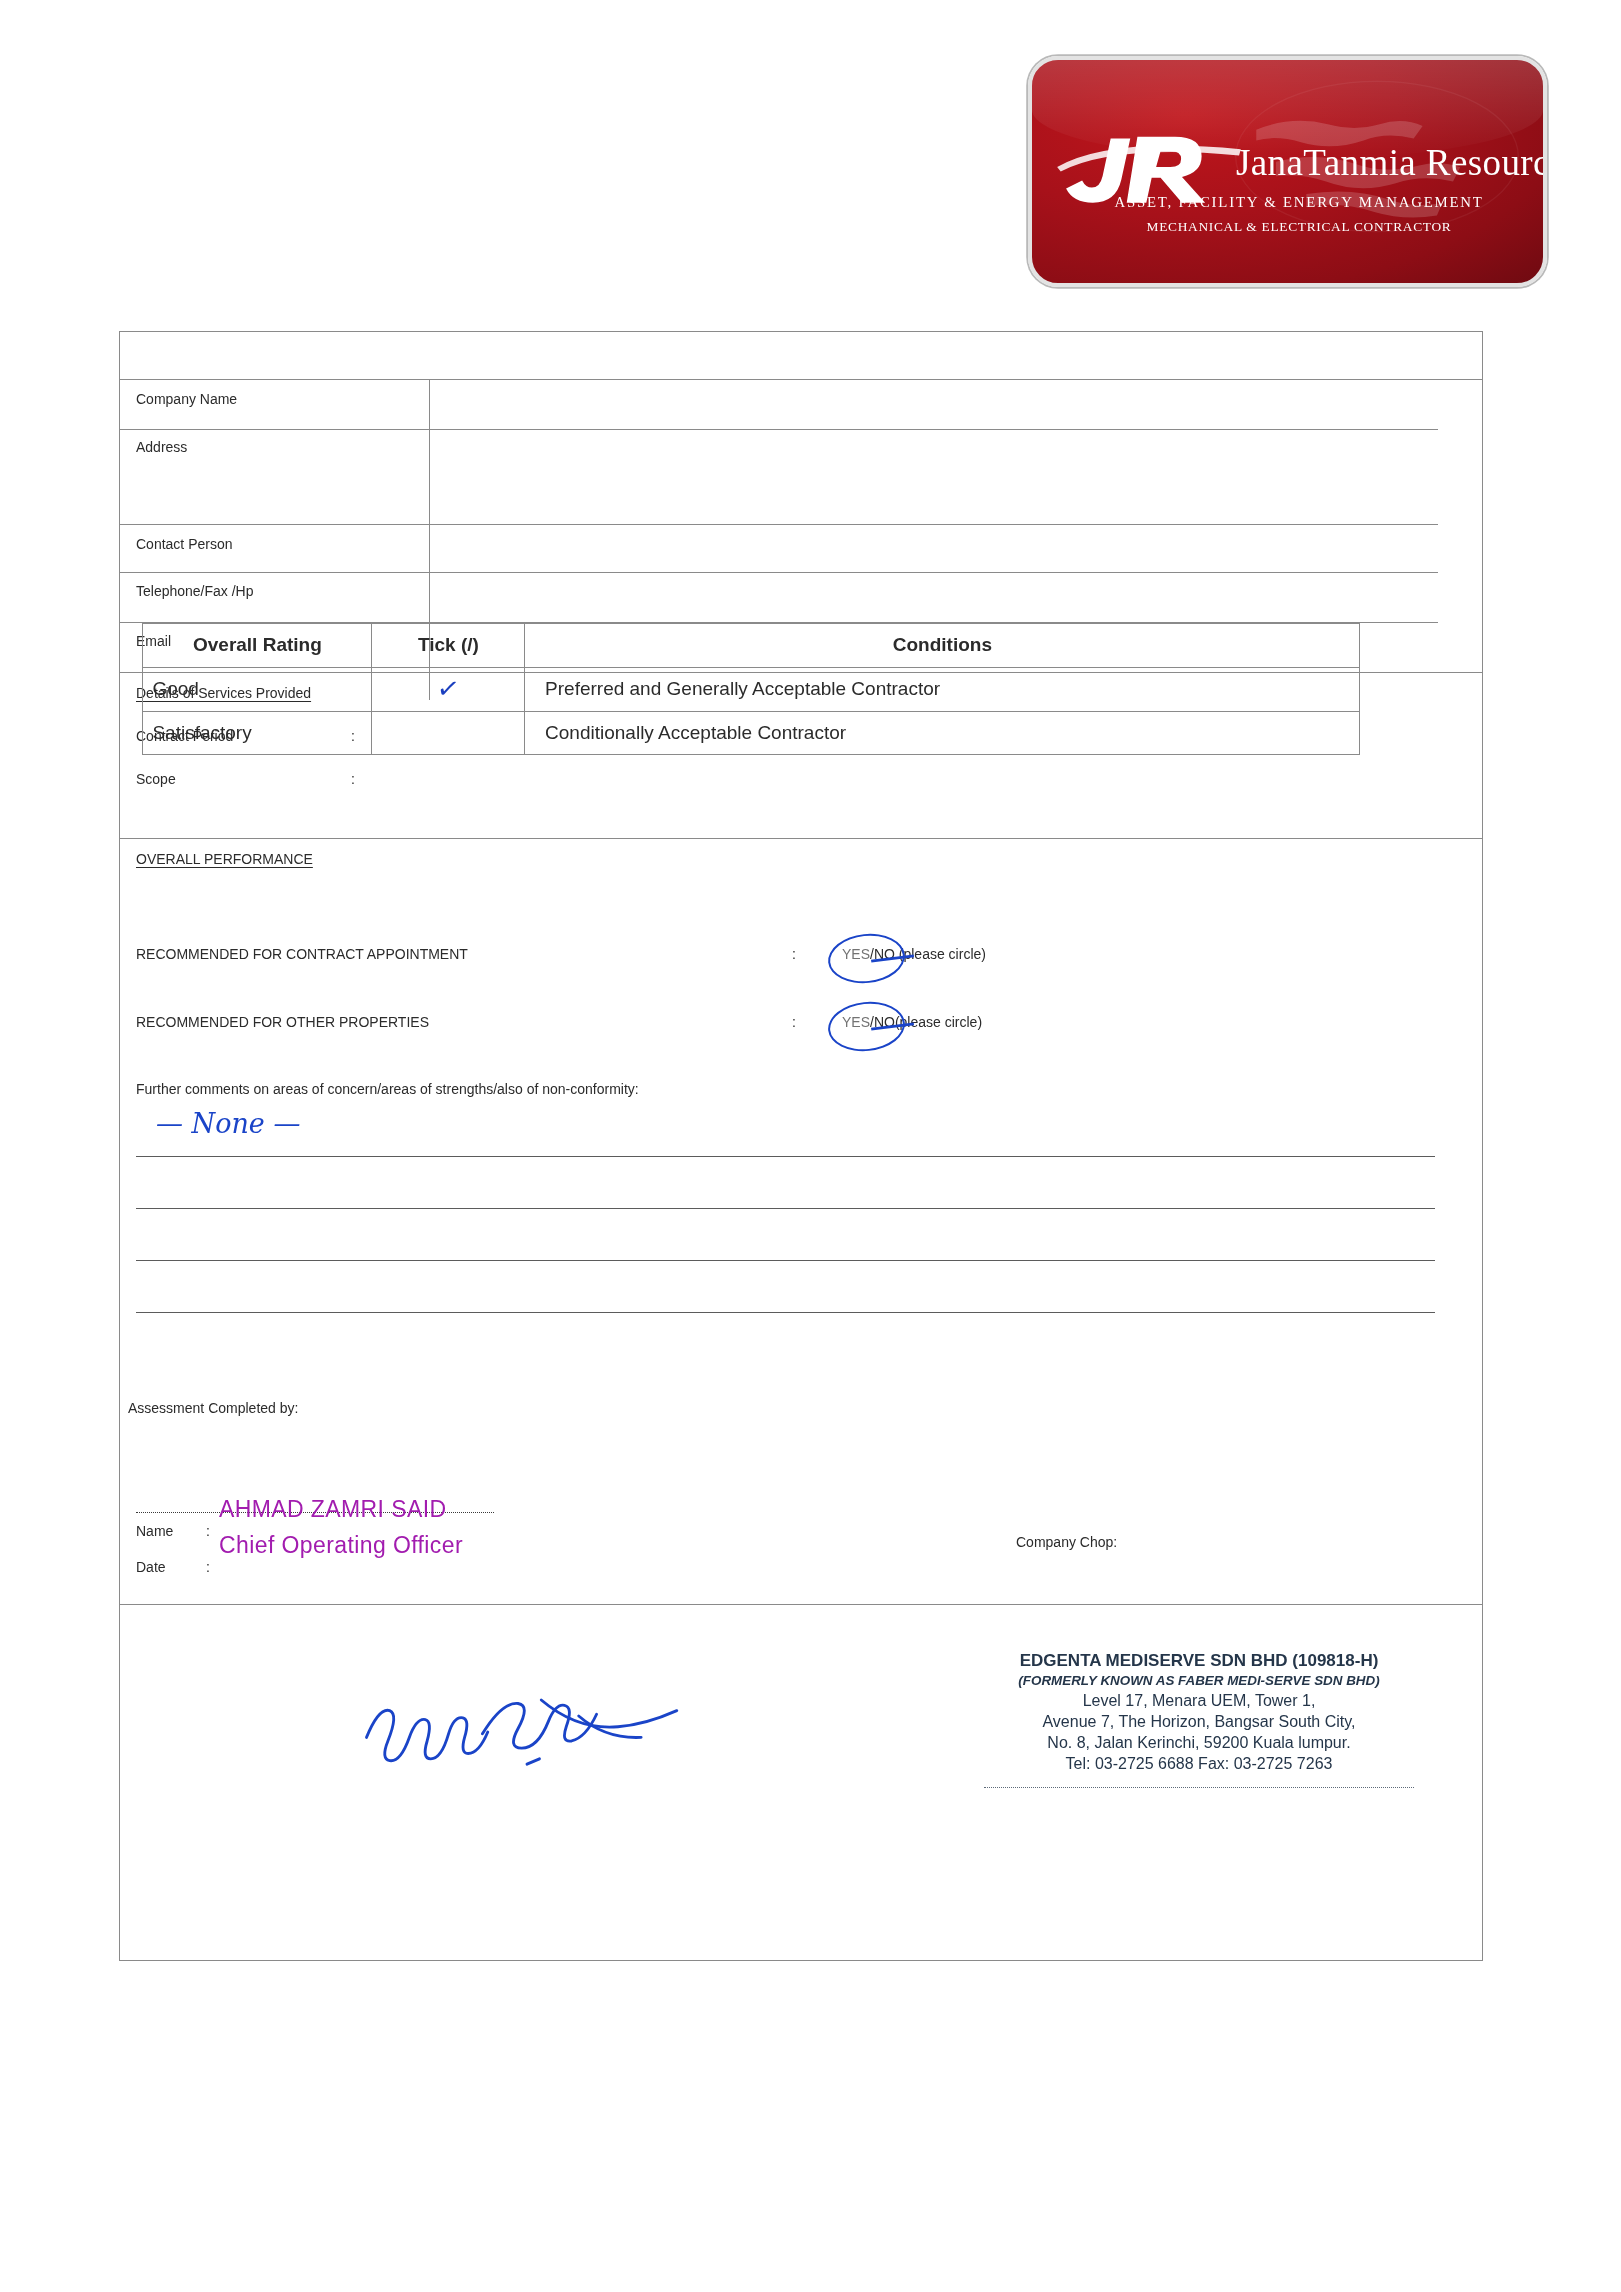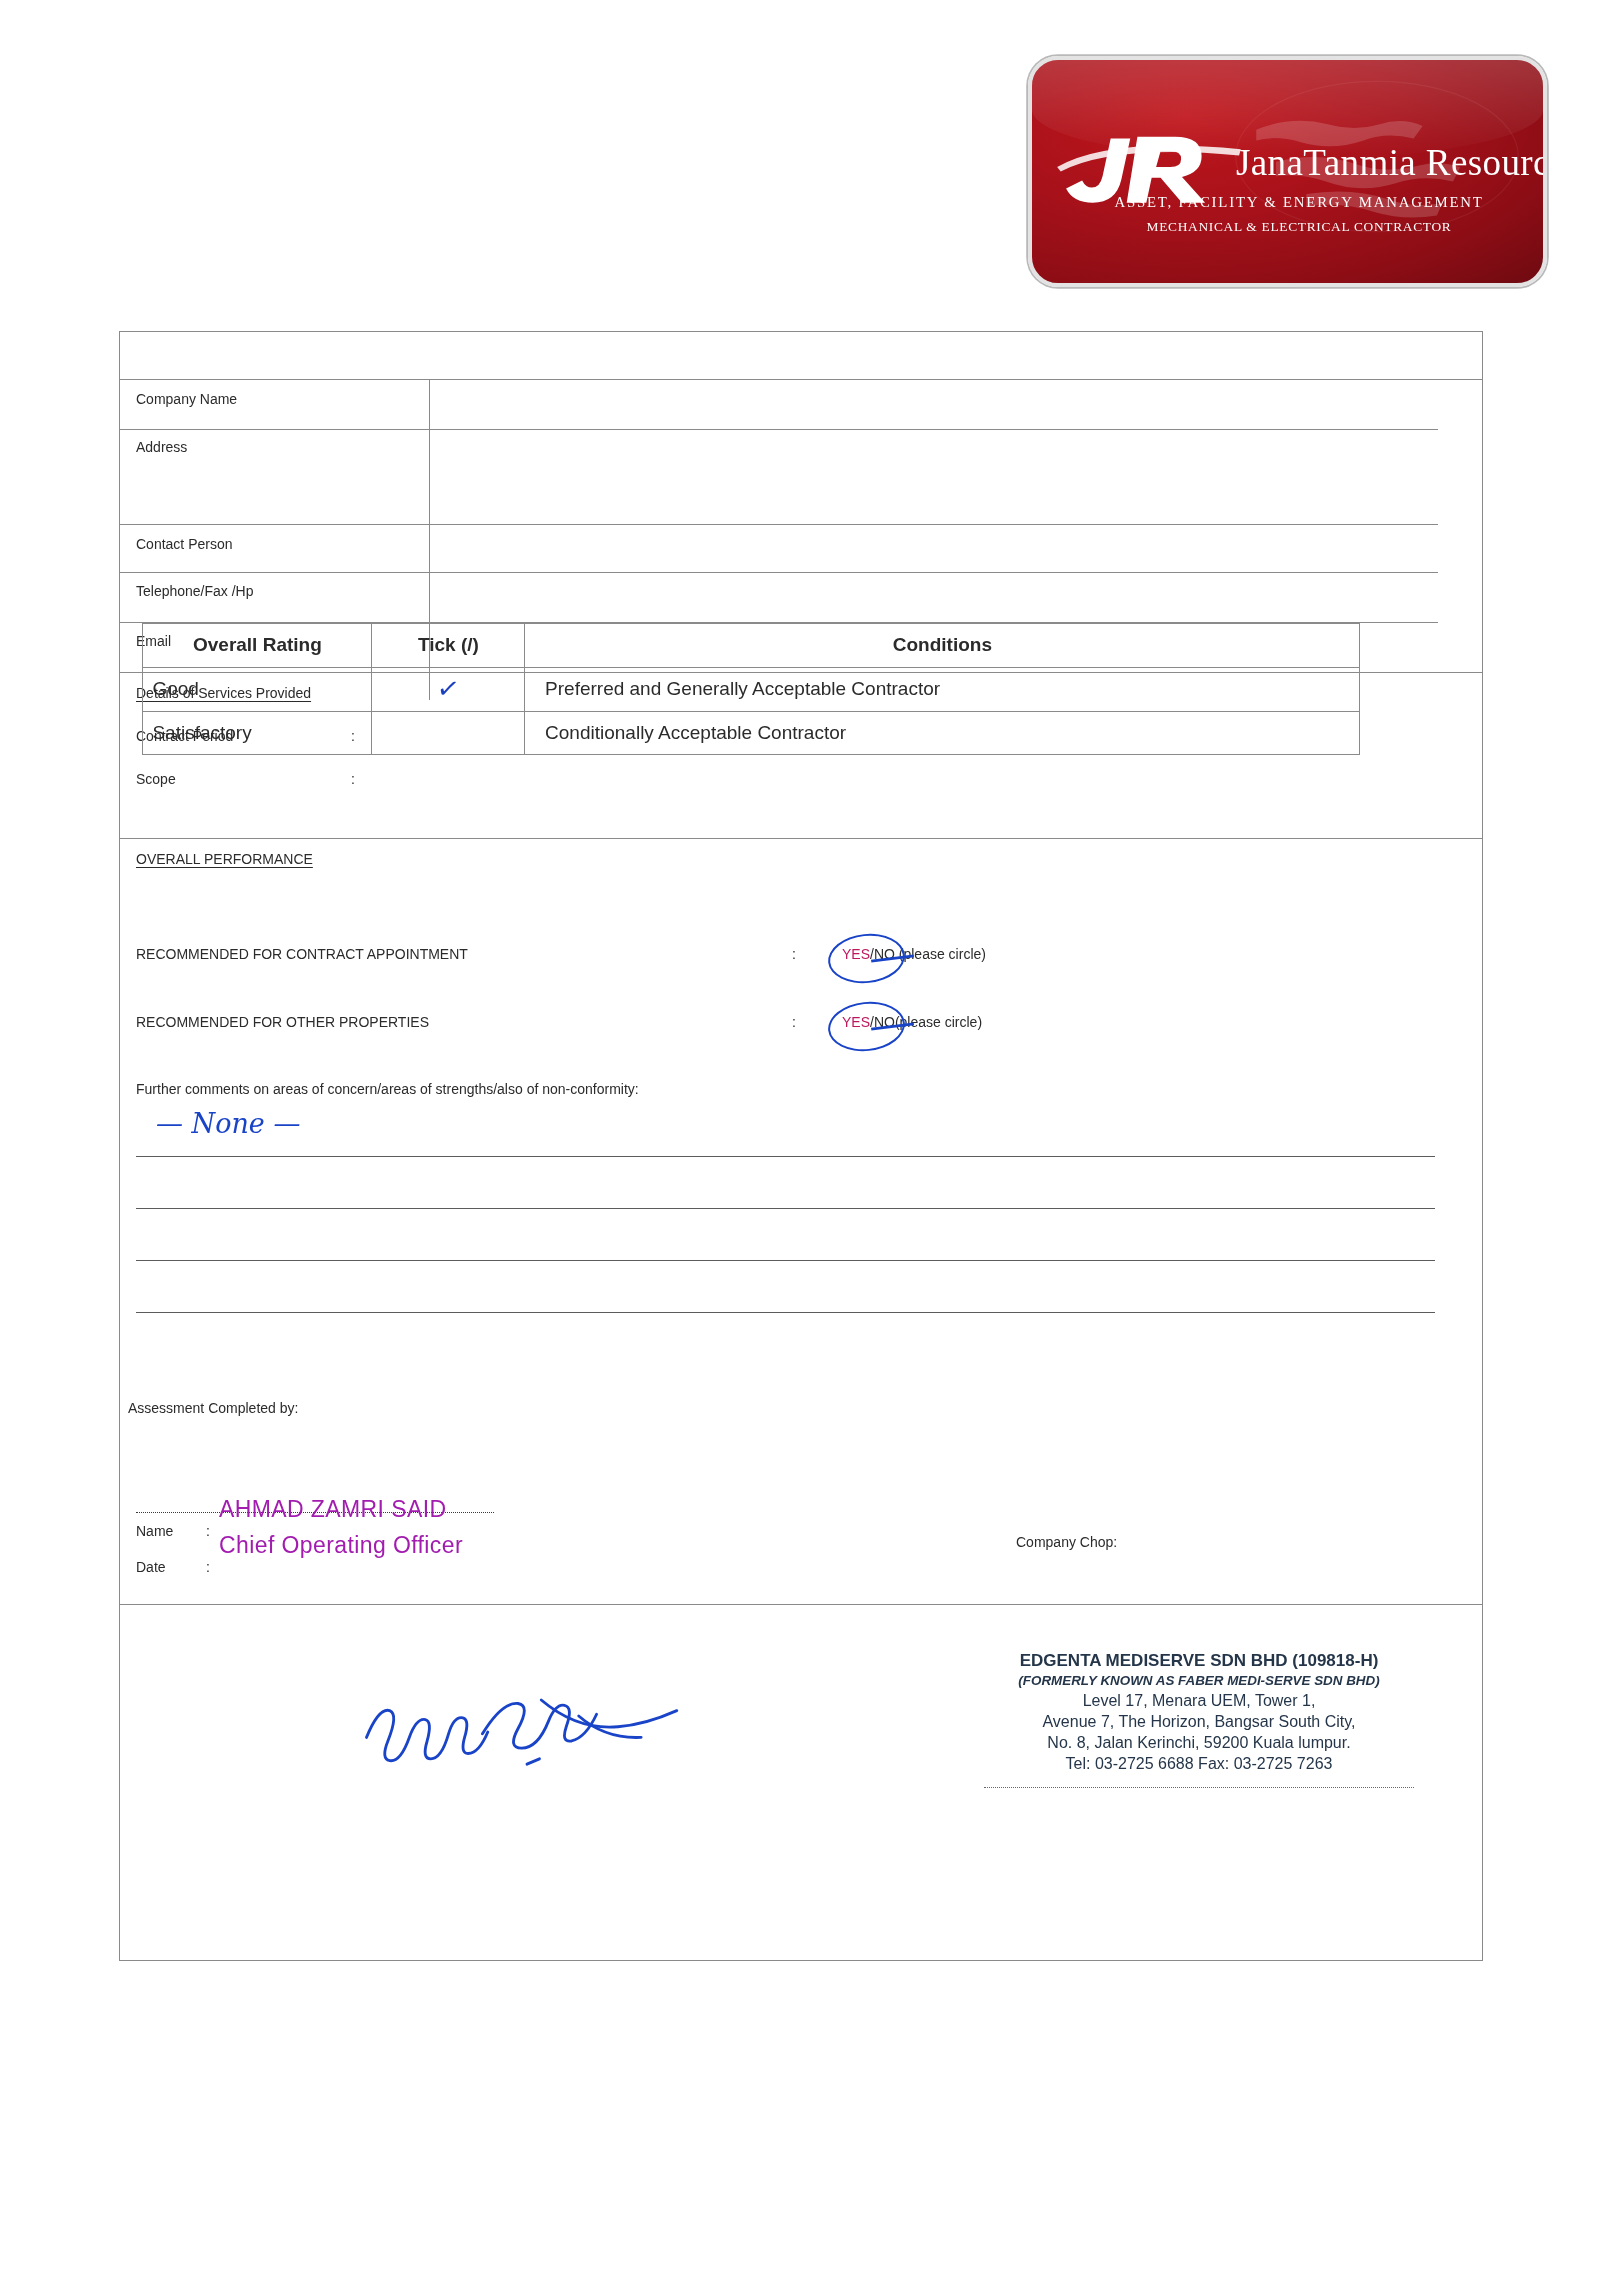--- a/index.html
+++ b/index.html
@@ -166,21 +166,21 @@
     font-family: "DejaVu Sans", sans-serif;
     line-height: 1;
     display: inline-block;
     transform: rotate(8deg);
   }
 
   
   .circle-yes {
     position: relative;
     display: inline-block;
-    color: #be185d;
+    color: #737373;
   }
   .circle-yes .oval {
     position: absolute;
     left: -14.3px;
     top: -11.6px;
     width: 73px;
     height: 45px;
     border: 2.7px solid #1a44c8;
     border-radius: 50%;
     transform: rotate(-6deg);

